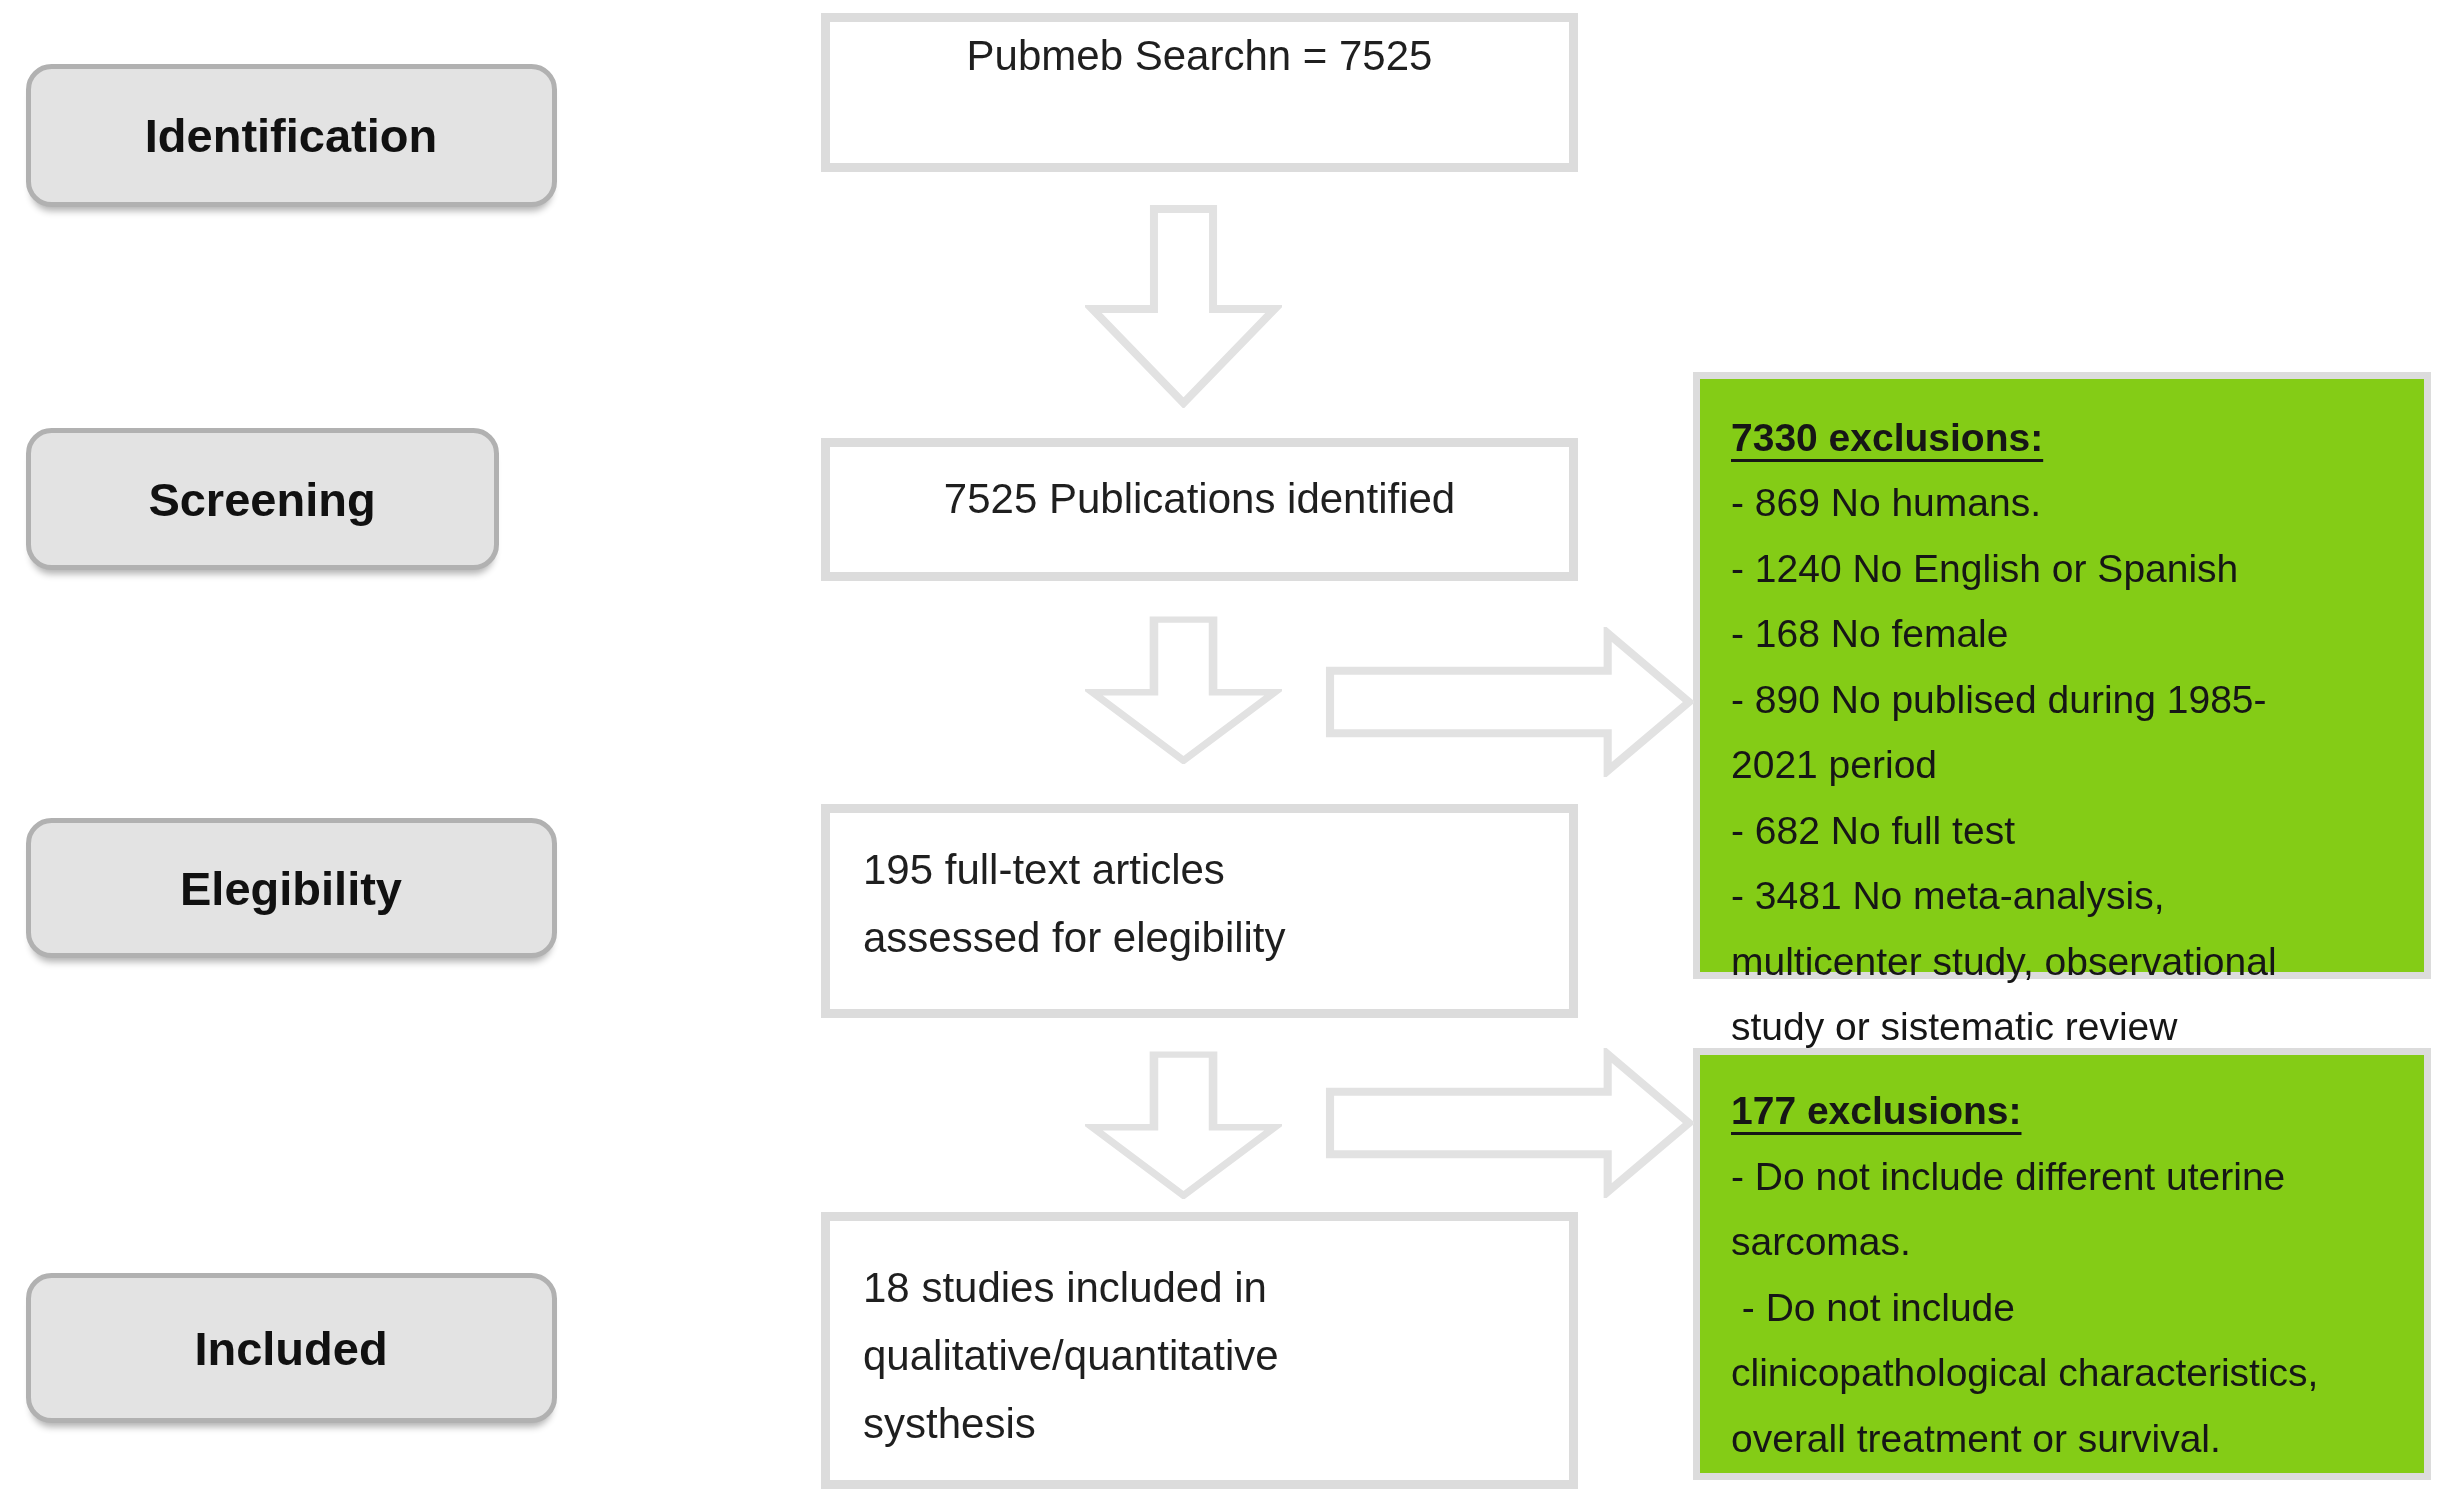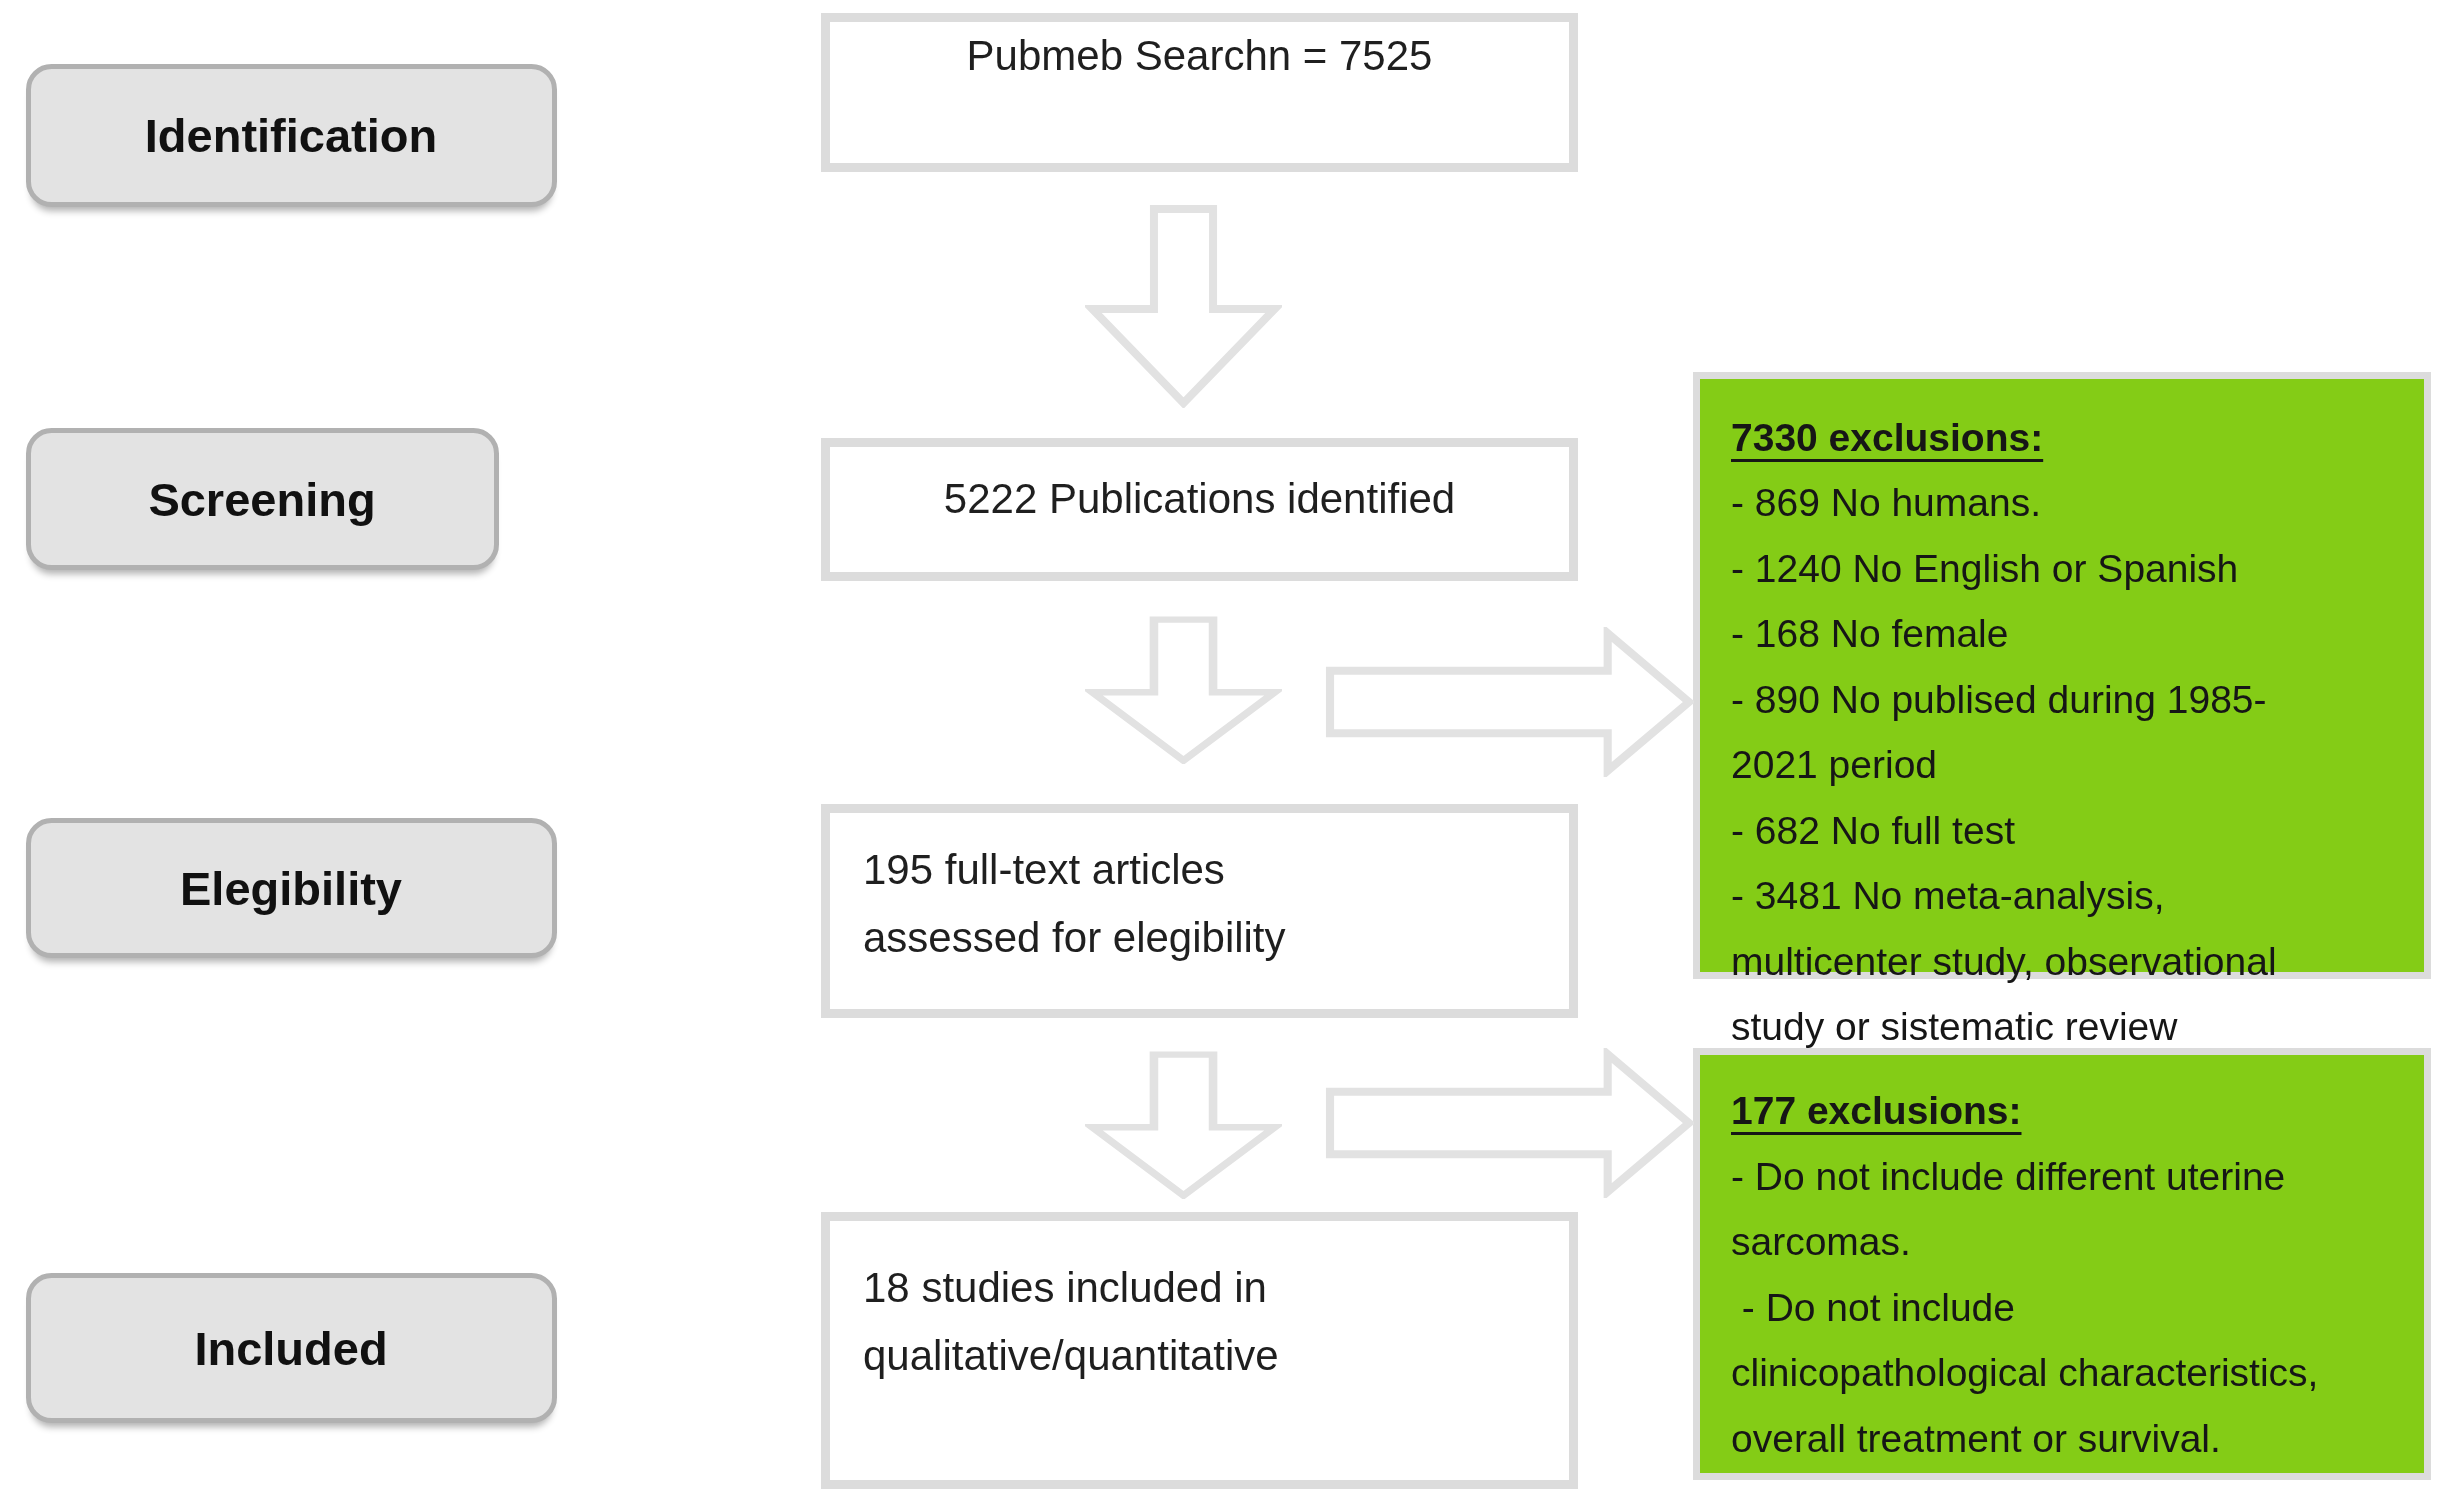--- a/index.html
+++ b/index.html
@@ -79,31 +79,32 @@
   <div class="stage-label" style="left:25.5px;top:818px;width:531px;height:140px;">Elegibility</div>
 
   <div class="stage-label" style="left:25.5px;top:1273px;width:531px;height:150px;">Included</div>
 
   <div class="flow-box center" style="left:821px;top:12.7px;width:757px;height:159px;display:flex;flex-direction:row;justify-content:center;">
       <div class="flow-line">Pubmeb Search</div>
       <div class="flow-line">n = 7525</div>
     </div>
 
   <div class="flow-box center" style="left:821px;top:438px;width:757px;height:143px;padding-top:18px;">
-      <div class="flow-line">5222 Publications identified</div>
+      <div class="flow-line">7525 Publications identified</div>
     </div>
 
   <div class="flow-box left" style="left:821px;top:804px;width:757px;height:214px;padding:23px 25.5px 0 33px;">
       <div class="flow-line">195 full-text articles</div>
       <div class="flow-line">assessed for elegibility</div>
     </div>
 
   <div class="flow-box left" style="left:821px;top:1212px;width:757px;height:277px;padding:33px 25.5px 0 33px;">
       <div class="flow-line">18 studies included in</div>
       <div class="flow-line">qualitative/quantitative</div>
+      <div class="flow-line">systhesis</div>
     </div>
 
   <div class="excl-box" style="left:1693px;top:372px;width:738px;height:607px;padding:25.5px 19px 0 31px;">
     <div class="excl-heading">7330 exclusions:</div>
     <div>
         <div class="excl-line">- 869 No humans.</div>
         <div class="excl-line">- 1240 No English or Spanish</div>
         <div class="excl-line">- 168 No female</div>
         <div class="excl-line">- 890 No publised during 1985-</div>
         <div class="excl-line">2021 period</div>

